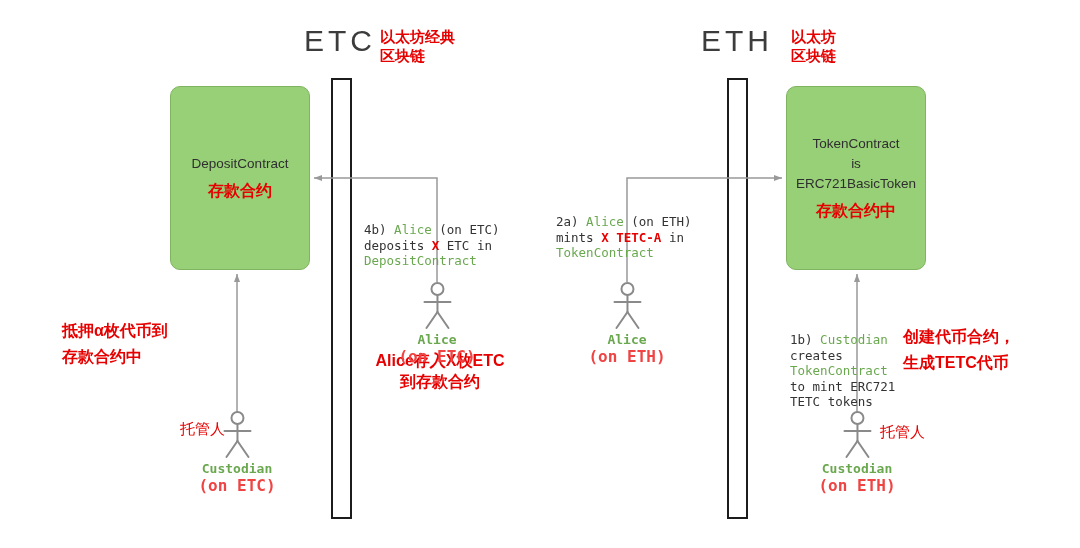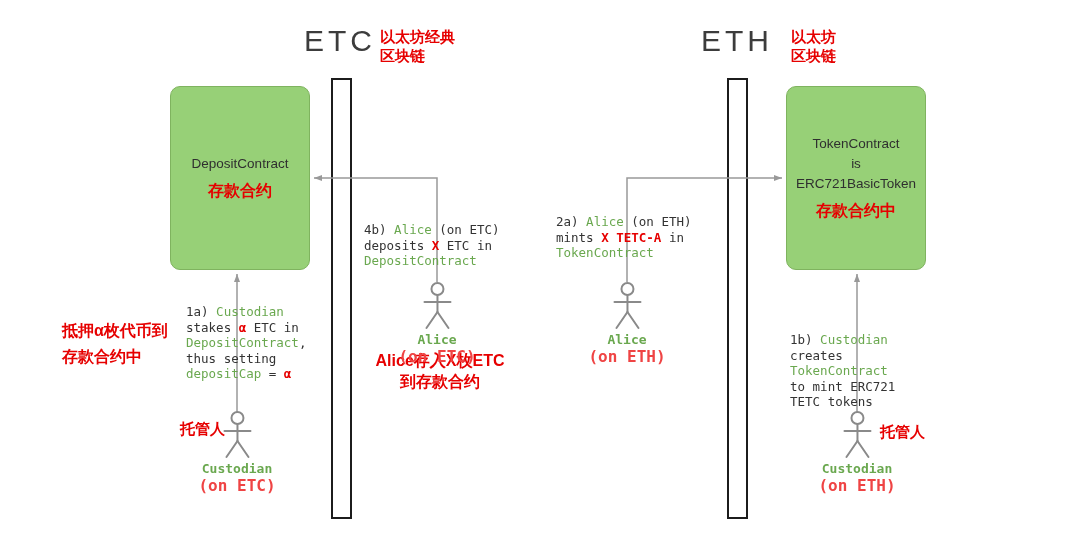--- a/index.html
+++ b/index.html
@@ -12,21 +12,21 @@
   .box-cn{font-size:16px;font-weight:700;color:var(--text-red,#e60000);margin-top:7px}
   .lifeline{position:absolute;width:21px;height:441px;background:#ffffff;border:2px solid #1c1c1c}
   .code{position:absolute;font-family:"DejaVu Sans Mono","Liberation Mono",monospace;font-size:12.5px;line-height:15.5px;white-space:pre;color:#333}
   .c-k{color:#333}
   .c-g{color:var(--text-green,#6aa84f)}
   .c-r{color:var(--text-red,#e60000);font-weight:700}
   .actor{position:absolute;transform:translateX(-50%);display:flex;flex-direction:column;align-items:center}
   .actor-name{font-family:"DejaVu Sans Mono","Liberation Mono",monospace;font-weight:700;font-size:13px;color:var(--text-green,#6aa84f);margin-top:1px}
   .actor-loc{font-family:"DejaVu Sans Mono","Liberation Mono",monospace;font-weight:700;font-size:16px;color:#ef4444}
   .red-note{position:absolute;transform:translateX(-50%);text-align:center;font-size:16px;font-weight:700;color:var(--text-red,#e60000);white-space:pre-line;line-height:21px}
-  .red-label{position:absolute;font-size:15px;font-weight:700;color:var(--text-red,#e60000)}
+  .red-label{position:absolute;font-size:15px;font-weight:400;color:var(--text-red,#e60000)}
   .side-note{position:absolute;font-size:16px;font-weight:700;color:var(--text-red,#e60000);white-space:pre-line;line-height:26px}
   .overlay{position:absolute;left:0;top:0;pointer-events:none}
 </style>
 </head>
 <body>
 
 <div class="canvas">
 
   <div class="chain-title" style="left:340px;top:24px">ETC</div>
   <div class="chain-note" style="left:380px;top:27px">以太坊经典
@@ -54,39 +54,36 @@
       <marker id="arrow" markerWidth="10" markerHeight="8" refX="8" refY="3" orient="auto" markerUnits="userSpaceOnUse">
         <path d="M0,0 L8,3 L0,6 Z" fill="#999999"></path>
       </marker>
     </defs>
     <path d="M437,282 L437,178 L314,178" fill="none" stroke="#999999" stroke-width="1.5" marker-end="url(#arrow)"></path>
     <path d="M627,282 L627,178 L782,178" fill="none" stroke="#999999" stroke-width="1.5" marker-end="url(#arrow)"></path>
     <path d="M237,412 L237,274" fill="none" stroke="#999999" stroke-width="1.5" marker-end="url(#arrow)"></path>
     <path d="M857,412 L857,274" fill="none" stroke="#999999" stroke-width="1.5" marker-end="url(#arrow)"></path>
   </svg>
 
-  <div class="code" style="left:186px;top:304px"><span class="c-k">1a) </span><span class="c-g">Custodian</span><span class="c-k">
-stakes </span><span class="c-r">α</span><span class="c-k"> ETC in
-</span><span class="c-g">DepositContract</span><span class="c-k">,
-thus setting
-</span><span class="c-g">depositCap</span><span class="c-k"> = </span><span class="c-r">α</span></div>
   <div class="code" style="left:364px;top:222px"><span class="c-k">4b) </span><span class="c-g">Alice</span><span class="c-k"> (on ETC)
 deposits </span><span class="c-r">X</span><span class="c-k"> ETC in
 </span><span class="c-g">DepositContract</span></div>
   <div class="code" style="left:556px;top:214px"><span class="c-k">2a) </span><span class="c-g">Alice</span><span class="c-k"> (on ETH)
 mints </span><span class="c-r">X TETC-A</span><span class="c-k"> in
 </span><span class="c-g">TokenContract</span></div>
   <div class="code" style="left:790px;top:332px"><span class="c-k">1b) </span><span class="c-g">Custodian</span><span class="c-k">
 creates
 </span><span class="c-g">TokenContract</span><span class="c-k">
 to mint ERC721
 TETC tokens</span></div>
 
   <div class="side-note" style="left:62px;top:318px">抵押α枚代币到
 存款合约中</div>
+  <div class="side-note" style="left:903px;top:324px">创建代币合约，
+生成TETC代币</div>
   <div class="red-note" style="left:440px;top:350px">Alice存入X枚ETC
 到存款合约</div>
   <div class="red-label" style="left:180px;top:420px">托管人</div>
   <div class="red-label" style="left:880px;top:423px">托管人</div>
 
   <div class="actor" style="left:437px;top:281px">
     <svg width="38" height="50" viewBox="0 0 38 50">
       <g fill="none" stroke="#8a8a8a" stroke-width="2" stroke-linecap="round">
         <circle cx="19" cy="8" r="6"></circle>
         <line x1="19" y1="14" x2="19" y2="31"></line>

